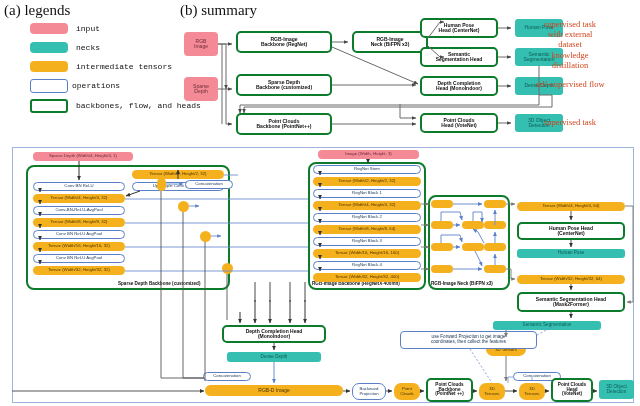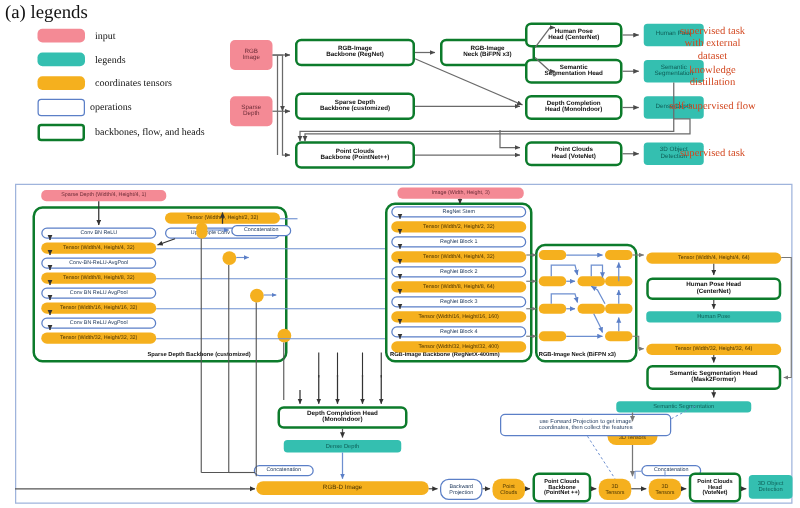--- a/index.html
+++ b/index.html
@@ -29,21 +29,21 @@
   
   .group{position:absolute;box-sizing:border-box;border:2px solid #0C7B2B;
          border-radius:8px;background:transparent;}
   .group-label{position:absolute;font-size:4.6px;font-weight:bold;color:#111;
                white-space:nowrap;}
   .panel{position:absolute;box-sizing:border-box;border:1px solid #9FB4DC;
          background:#ffffff;}
 
   
   .lg-sw{position:absolute;border-radius:4px;}
-  .lg-txt{position:absolute;font-family:Liberation Serif, serif;
+  .lg-txt{position:absolute;font-family:Liberation Mono, monospace;
           font-size:8px;color:#111;white-space:nowrap;}
 
   
   .task{position:absolute;font-family:"Liberation Serif", serif;
         font-size:8.5px;color:#D2461E;text-align:center;line-height:1.15;
         white-space:nowrap;}
 
   svg.ov{position:absolute;left:0;top:0;width:640px;height:406px;
          pointer-events:none;overflow:visible;}
 </style>
@@ -51,31 +51,32 @@
 <body>
 
 <div class="root">
 
   <div class="sec-title" style="left:4px;top:2px;">(a) legends</div>
 
   <div class="lg-sw" style="left:30px;top:23px;width:38px;height:11px;background:#F48A95;"></div>
   <div class="lg-txt" style="left:76px;top:24px;">input</div>
 
   <div class="lg-sw" style="left:30px;top:42px;width:38px;height:11px;background:#34BFB0;"></div>
-  <div class="lg-txt" style="left:76px;top:43px;">legends</div>
+  <div class="lg-txt" style="left:76px;top:43px;">necks</div>
 
   <div class="lg-sw" style="left:30px;top:61px;width:38px;height:11px;background:#F5B01E;"></div>
-  <div class="lg-txt" style="left:76px;top:62px;">coordinates tensors</div>
+  <div class="lg-txt" style="left:76px;top:62px;">intermediate tensors</div>
 
   <div class="lg-sw" style="left:30px;top:79px;width:38px;height:14px;background:#fff;border:1px solid #5B7FC7;box-sizing:border-box;border-radius:3px;"></div>
   <div class="lg-txt" style="left:72px;top:81px;">operations</div>
 
   <div class="lg-sw" style="left:30px;top:99px;width:38px;height:14px;background:#fff;border:2px solid #0C7B2B;box-sizing:border-box;border-radius:3px;"></div>
   <div class="lg-txt" style="left:76px;top:101px;">backbones, flow, and heads</div>
 
+  <div class="sec-title" style="left:180px;top:2px;">(b) summary</div>
 
   <div class="node input-box" style="left:184px;top:32px;width:34px;height:24px;font-size:5px;">
     <span style="white-space:pre-line;">RGB
 Image</span>
     </div>
   <div class="node input-box" style="left:184px;top:77px;width:34px;height:24px;font-size:5px;">
     <span style="white-space:pre-line;">Sparse
 Depth</span>
     </div>
 

